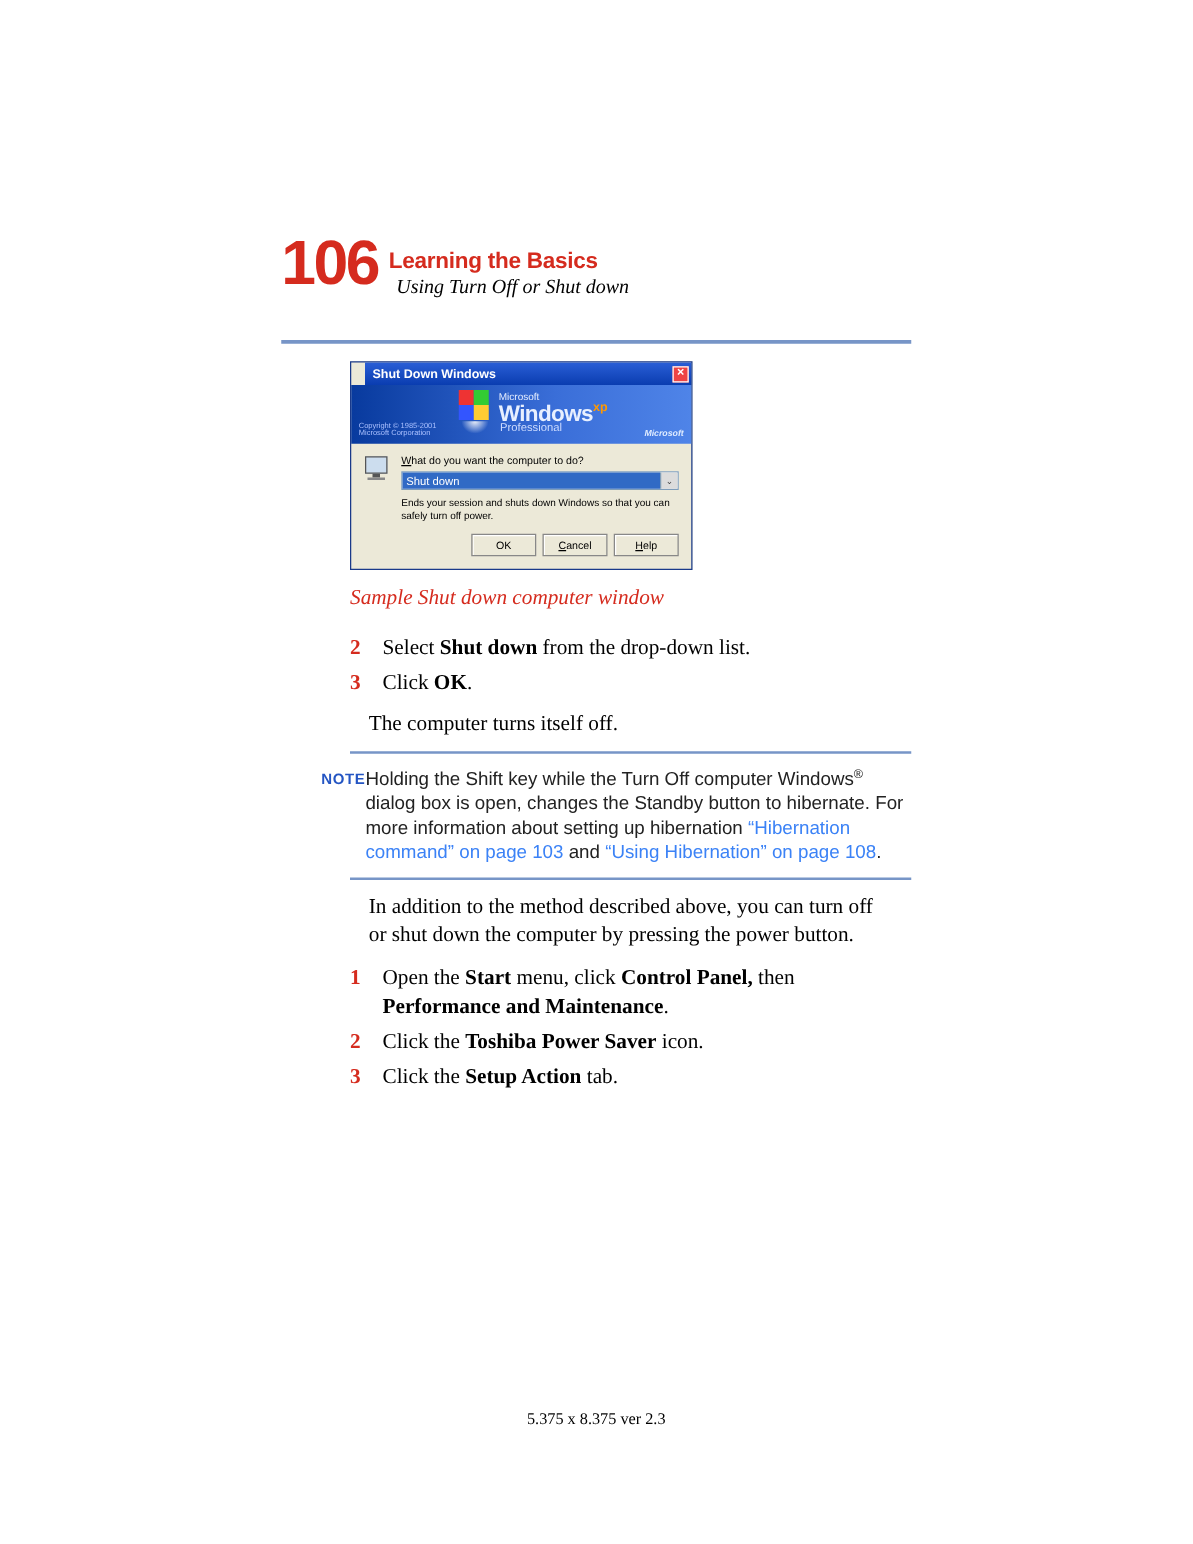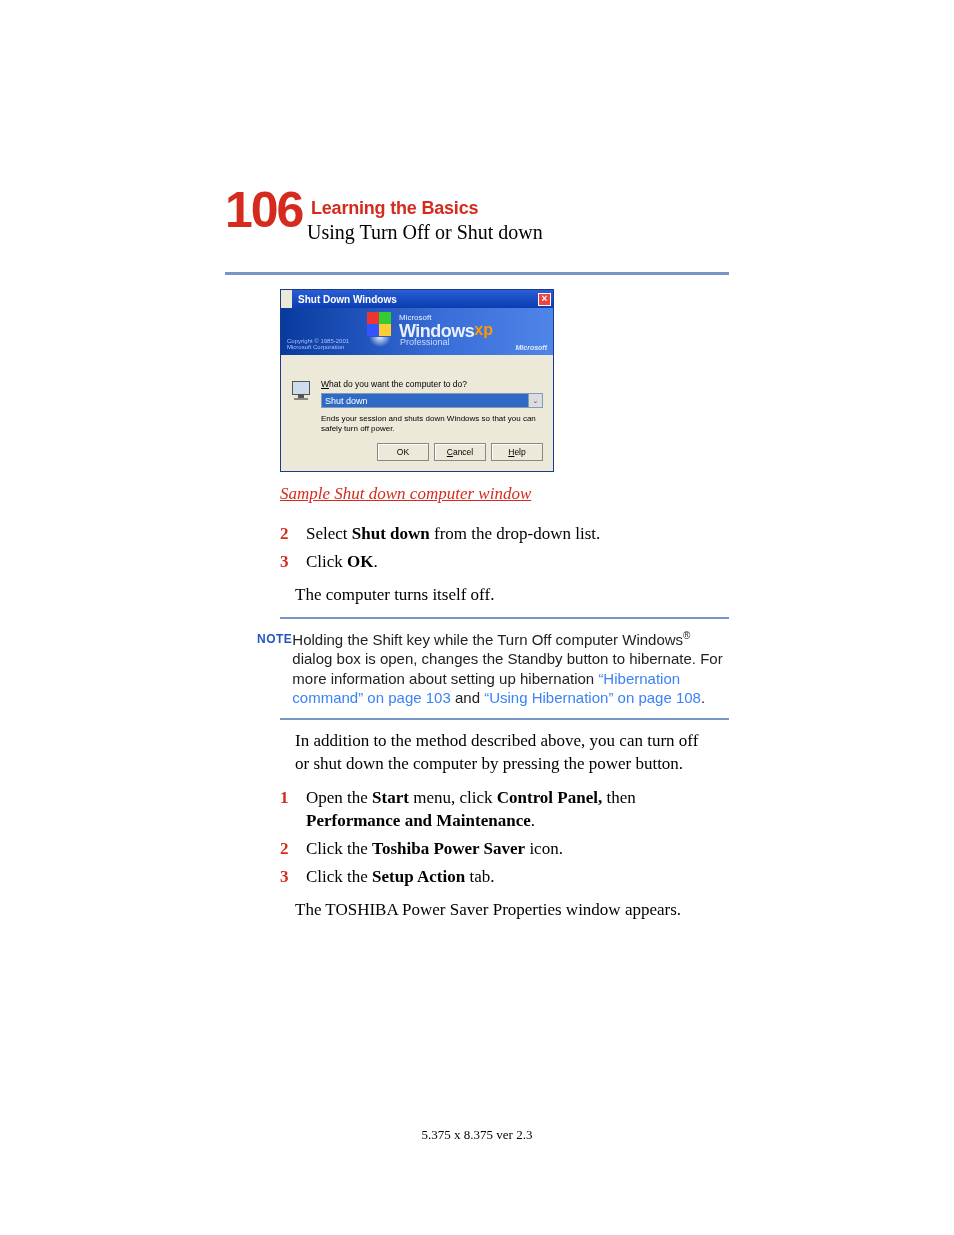--- a/index.html
+++ b/index.html
@@ -37,23 +37,24 @@
     left: 86px;
     top: 3px;
     font-family: Arial, Helvetica, sans-serif;
     font-weight: 700;
     font-size: 18px;
     color: #d52b1e;
     letter-spacing: -0.2px;
   }
   .section-subtitle {
     position: absolute;
-    left: 82px;
+    left: 92px;
     top: 26px;
-    font-size: 20px;
+    font-style: italic;
+    font-size: 16px;
   }
   .thick-rule {
     border: none;
     border-top: 3px solid #7795c7;
     margin: 22px 0 14px 0;
   }
   .content-col {
     margin-left: 55px;
   }
   .dialog {
@@ -121,21 +122,21 @@
     line-height: 1;
     color: #e8f0ff;
   }
   .banner-windows {
     font-size: 18px;
     font-weight: bold;
     letter-spacing: -0.5px;
   }
   .banner-xp {
     color: #f90;
-    font-size: 16px;
+    font-size: 10px;
     vertical-align: top;
     font-weight: bold;
   }
   .banner-pro {
     font-size: 9px;
     display: block;
     color: #cddcff;
     margin-top: -2px;
     margin-left: 1px;
   }
@@ -150,21 +151,21 @@
   .banner-ms {
     position: absolute;
     right: 6px;
     bottom: 4px;
     font-size: 7px;
     font-style: italic;
     font-weight: bold;
     color: #e0ecff;
   }
   .dialog-body {
-    padding: 24px 10px 10px 10px;
+    padding: 8px 10px 10px 10px;
   }
   .dialog-row {
     display: flex;
     align-items: flex-start;
     gap: 10px;
   }
   .shutdown-ico {
     width: 20px;
     height: 20px;
     position: relative;
@@ -236,21 +237,20 @@
     align-items: center;
     justify-content: center;
     box-shadow: inset 1px 1px 0 #fff;
   }
   .accel { text-decoration: underline; }
   .fig-caption {
     color: #d52b1e;
     font-style: italic;
     font-size: 17px;
     margin: 12px 0 18px 0;
-    text-decoration: underline;
   }
   .step {
     display: flex;
     margin: 4px 0;
     font-size: 17px;
     line-height: 1.4;
   }
   .step-num {
     color: #d52b1e;
     font-family: "Times New Roman", serif;
@@ -427,17 +427,16 @@
         <span>Click the </span><b>Toshiba Power Saver</b><span> icon.</span>
       </span>
     </div>
     <div class="step">
       <span class="step-num">3</span>
       <span class="step-body">
         <span>Click the </span><b>Setup Action</b><span> tab.</span>
       </span>
     </div>
 
-    <div class="body-text">The TOSHIBA Power Saver Properties window appears.</div>
   </div>
 
   <div class="footer">5.375 x 8.375 ver 2.3</div>
 </div>
 
 </body></html>

